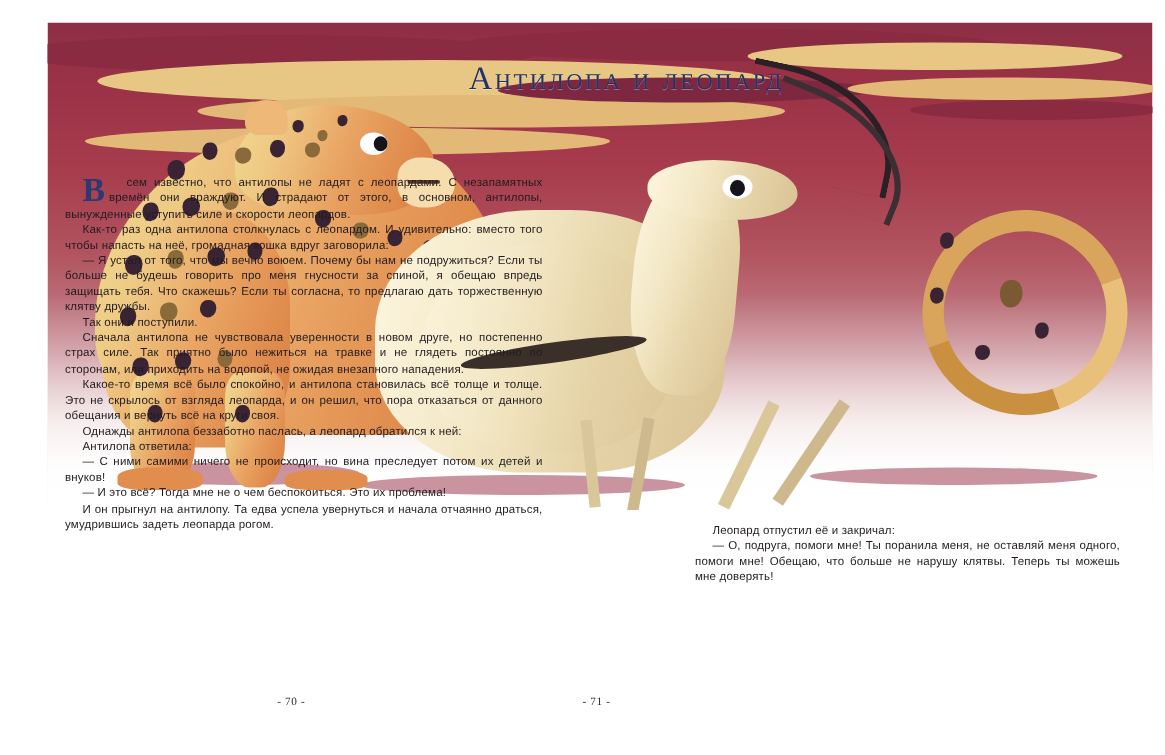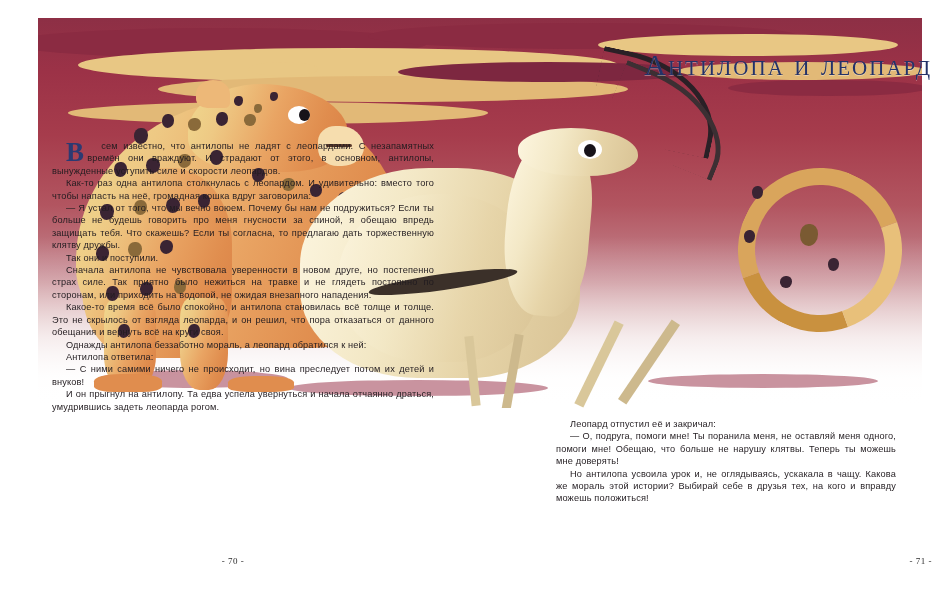--- a/index.html
+++ b/index.html
@@ -50,23 +50,23 @@
     position:absolute;
     background:linear-gradient(105deg,#fdf6e0 0%,#f3e8c6 35%,#e6d4a8 65%,#d8c294 100%);
   }
   .spot{position:absolute;background:#3a2433;border-radius:50% 45% 55% 50%;}
   .spot.brown{background:#8a6a3a;}
   .ground-shadow{position:absolute;background:#9c3a50;border-radius:50%;opacity:.55;}
 
   
   .title{
     position:absolute;left:0;right:0;top:48px;
-    text-align:right;
+    text-align:center;
     font-family:"Liberation Serif", serif;
-    font-size:30px;letter-spacing:2px;
+    font-size:26px;letter-spacing:2px;
     color:#243268;
     font-weight:400;
     font-variant:small-caps;
     text-shadow:0 1px 0 rgba(255,255,255,.35);
     pointer-events:none;
   }
   .title-inner{display:inline-block;padding-left:70px;}
 
   
   .col{
@@ -88,21 +88,21 @@
     color:#2b3a72;font-weight:700;
     margin:1px 3px 0 0;
   }
   .pageno{
     position:absolute;
     font-family:"Liberation Serif", serif;
     font-size:9px;color:#2a2a2a;
     letter-spacing:.5px;
   }
   .pageno.left{left:0;width:466px;text-align:center;top:556px;}
-  .pageno.right{left:466px;width:466px;text-align:right;top:556px;}
+  .pageno.right{left:466px;width:466px;text-align:left;top:556px;}
 </style>
 </head>
 <body>
 
 <div class="spread">
 
   <div class="art">
     <div class="sky"></div>
 
     <div class="cloud c-dark" style="left:-30px;top:10px;width:420px;height:30px;"></div>
@@ -194,28 +194,28 @@
 
   <div class="col col-left">
     <p>
       <span class="dropcap">В</span><span>сем известно, что антилопы не ладят с леопардами. С незапамятных времён они враждуют. И страдают от этого, в основном, антилопы, вынужденные уступить силе и скорости леопардов.</span>
     </p>
     <p><span>Как-то раз одна антилопа столкнулась с леопардом. И удивительно: вместо того чтобы напасть на неё, громадная кошка вдруг заговорила:</span></p>
     <p><span>— Я устал от того, что мы вечно воюем. Почему бы нам не подружиться? Если ты больше не будешь говорить про меня гнусности за спиной, я обещаю впредь защищать тебя. Что скажешь? Если ты согласна, то предлагаю дать торжественную клятву дружбы.</span></p>
     <p><span>Так они и поступили.</span></p>
     <p><span>Сначала антилопа не чувствовала уверенности в новом друге, но постепенно страх силе. Так приятно было нежиться на травке и не глядеть постоянно по сторонам, или приходить на водопой, не ожидая внезапного нападения.</span></p>
     <p><span>Какое-то время всё было спокойно, и антилопа становилась всё толще и толще. Это не скрылось от взгляда леопарда, и он решил, что пора отказаться от данного обещания и вернуть всё на круги своя.</span></p>
-    <p><span>Однажды антилопа беззаботно мораль, а леопард обратился к ней:</span></p>
+    <p><span>Однажды антилопа беззаботно паслась, а леопард обратился к ней:</span></p>
     <p><span>Антилопа ответила:</span></p>
     <p><span>— С ними самими ничего не происходит, но вина преследует потом их детей и внуков!</span></p>
+    <p><span>— И это всё? Тогда мне не о чем беспокоиться. Это их проблема!</span></p>
     <p><span>И он прыгнул на антилопу. Та едва успела увернуться и начала отчаянно драться, умудрившись задеть леопарда рогом.</span></p>
   </div>
 
   <div class="col col-right">
     <p><span>Леопард отпустил её и закричал:</span></p>
     <p><span>— О, подруга, помоги мне! Ты поранила меня, не оставляй меня одного, помоги мне! Обещаю, что больше не нарушу клятвы. Теперь ты можешь мне доверять!</span></p>
-    <p><span>Но антилопа усвоила урок и, не оглядываясь, ускакала в чащу. Какова же мораль этой истории? Выбирай себе в друзья тех, на кого и вправду можешь положиться!</span></p>
   </div>
 
   <div class="pageno left">- 70 -</div>
   <div class="pageno right">- 71 -</div>
 
 </div>
 
 </body></html>

